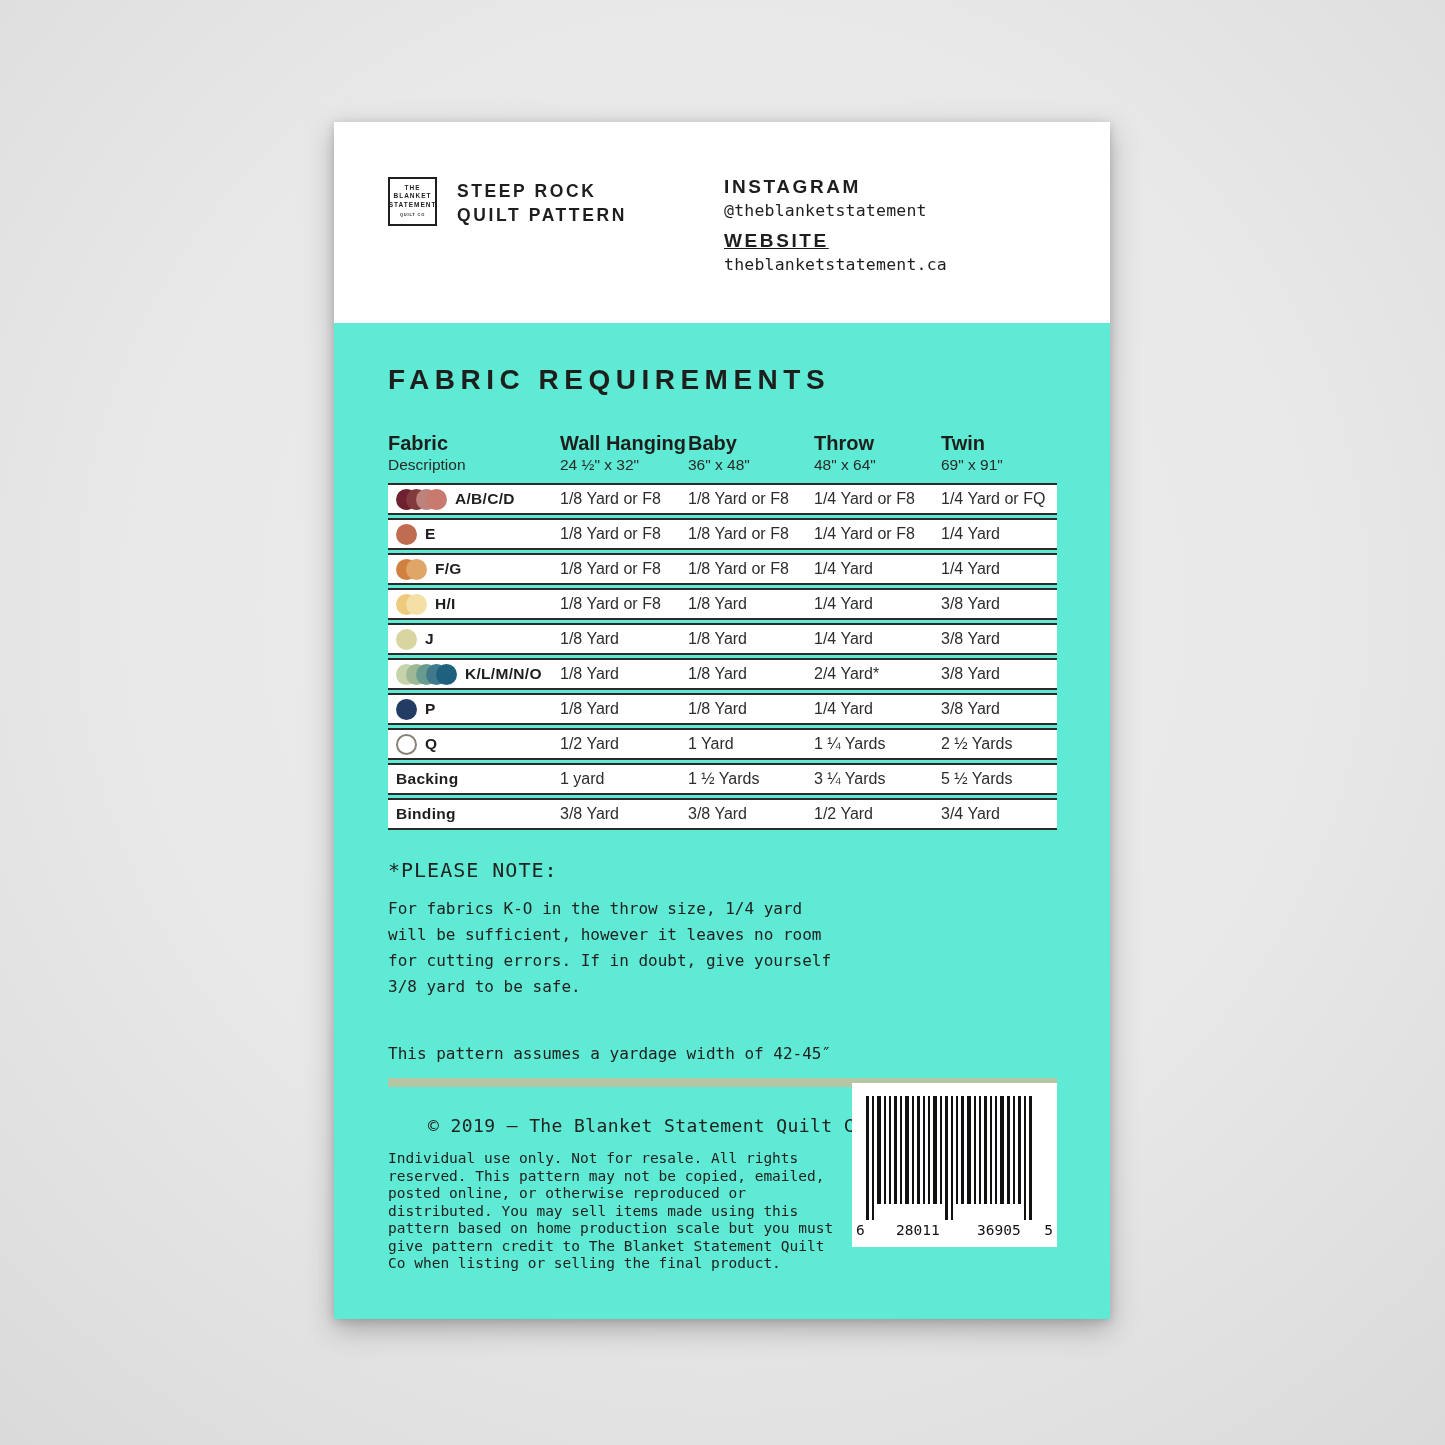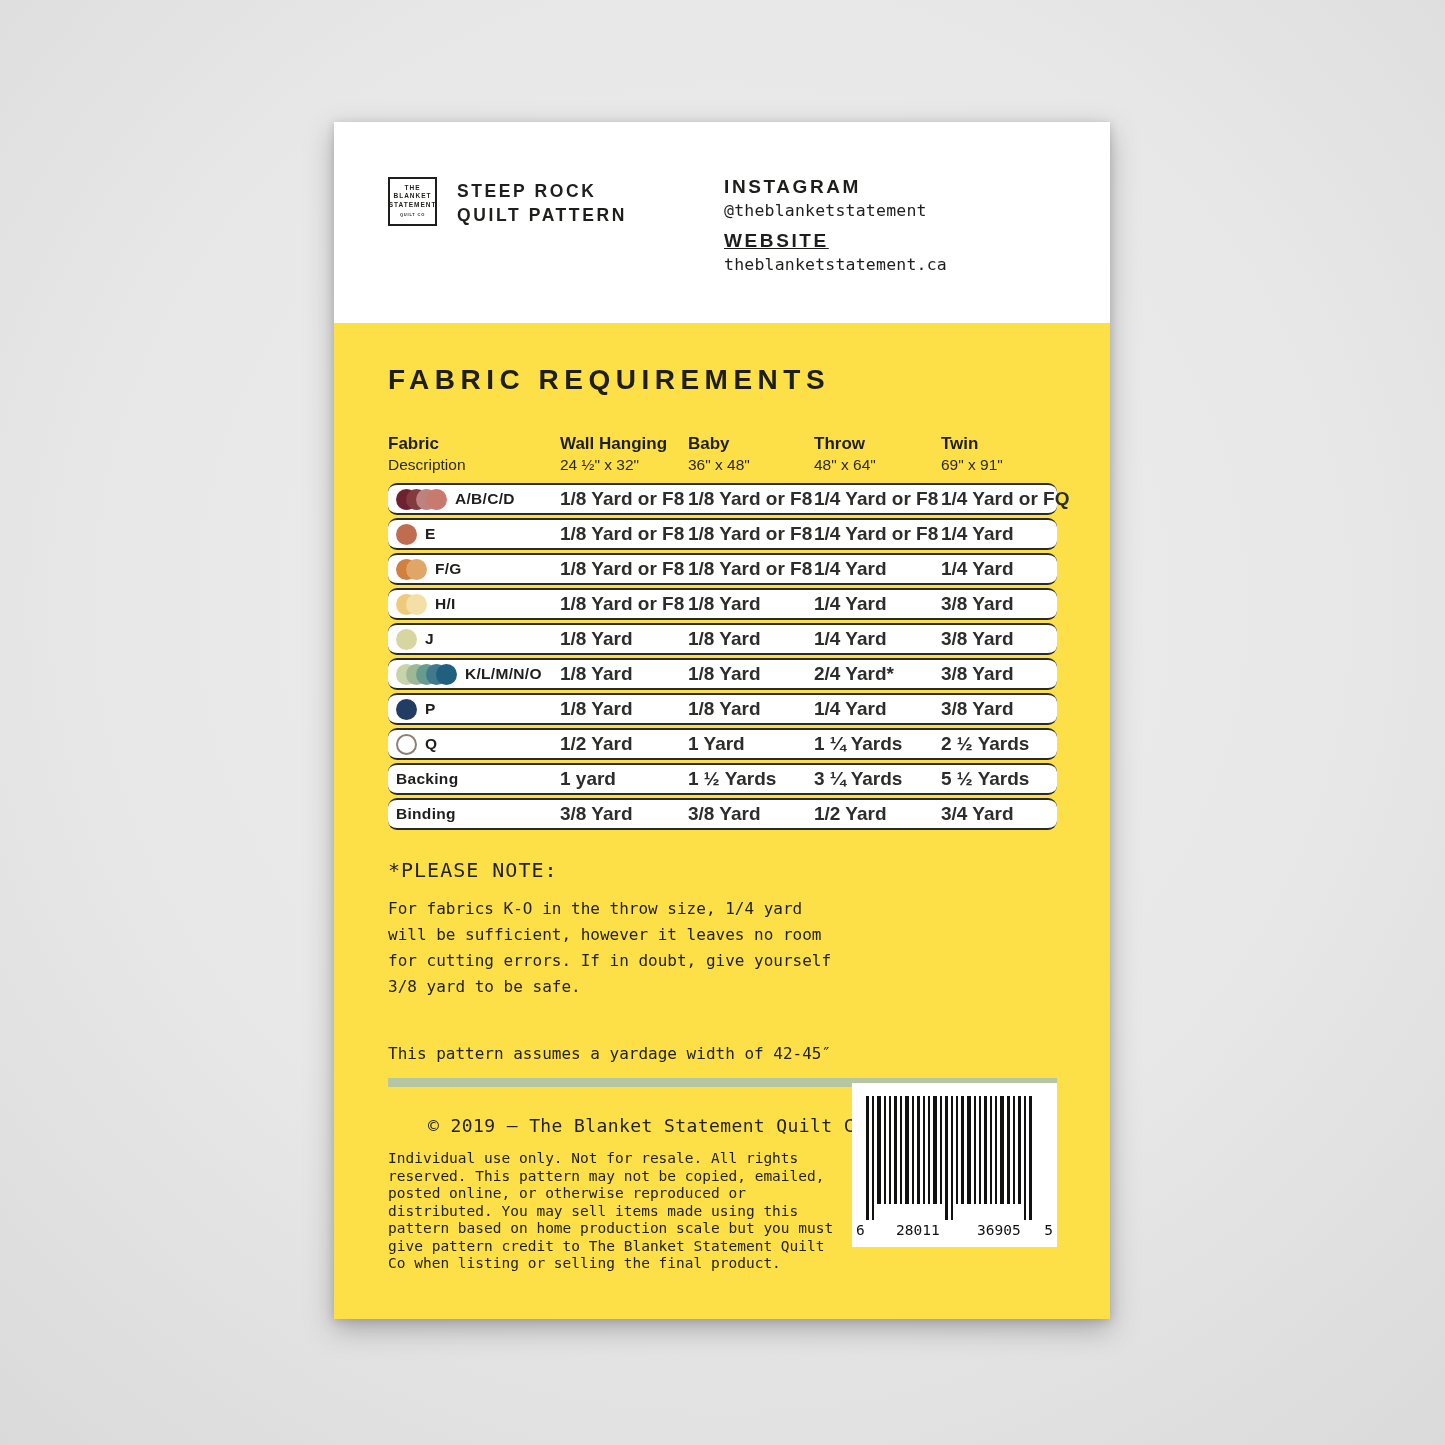--- a/index.html
+++ b/index.html
@@ -26,51 +26,50 @@
   .logo-line.tiny{font-size:4px;letter-spacing:0.8px;margin-top:1.5px;}
   .title-block{position:absolute;left:123px;top:57px;}
   .title-line{font-size:17.5px;font-weight:700;letter-spacing:2.6px;line-height:24px;white-space:nowrap;}
   .contact-block{position:absolute;left:390px;top:57px;}
   .contact-label{font-size:19px;font-weight:700;letter-spacing:2.6px;line-height:16px;}
   .contact-value{font-family:"DejaVu Sans Mono", monospace;font-size:16.5px;line-height:18px;margin-top:7px;letter-spacing:0.2px;}
   .contact-label.second{margin-top:13px;text-decoration:underline;}
   
   .card-body{
     position:absolute;left:0;top:201px;right:0;bottom:0;
-    background:#fde047;
+    background:#5eead4;
     padding:42px 53px 0 54px;box-sizing:border-box;
   }
   h1.section-title{
     margin:0;font-size:28px;font-weight:700;letter-spacing:5.5px;line-height:30px;
     color:#1e1e1c;white-space:nowrap;
   }
   .thead{
     display:grid;grid-template-columns:172px 128px 126px 127px 116px;
     margin-top:38px;
   }
-  .th-label{font-size:17px;font-weight:700;line-height:21px;}
+  .th-label{font-size:20px;font-weight:700;line-height:21px;}
   .th-sub{font-size:15.5px;font-weight:400;line-height:21px;color:#2a2a28;}
   .trows{margin-top:8px;}
   .trow{
     display:grid;grid-template-columns:172px 128px 126px 127px 116px;
     align-items:center;
     background:#ffffff;height:32px;box-sizing:border-box;
     border-top:2px solid #2b2b29;border-bottom:2px solid #2b2b29;
     margin-bottom:3px;
-    border-radius:9px;
   }
   .label-cell{display:flex;align-items:center;padding-left:8px;}
   .swatches{display:flex;align-items:center;}
   .swatch{
     width:21px;height:21px;border-radius:50%;flex:0 0 auto;display:inline-block;
   }
   .swatch + .swatch{margin-left:-11px;}
   .swatches:not(:empty){margin-right:8px;}
   .flabel{font-size:15.5px;font-weight:700;white-space:nowrap;letter-spacing:0.3px;}
-  .cell.val{font-size:19px;color:#2d2d2b;white-space:nowrap;font-weight:bold;}
+  .cell.val{font-size:16px;color:#2d2d2b;white-space:nowrap;}
   
   .note{margin-top:28px;font-family:"DejaVu Sans Mono", monospace;}
   .note-heading{font-size:20px;letter-spacing:1px;color:#222220;}
   .note-body{margin:14px 0 0 0;font-size:16px;line-height:26px;white-space:pre-line;color:#222220;}
   .note-assumption{margin:44px 0 0 0;font-size:16px;line-height:20px;color:#222220;}
   
   .divider{margin-top:14px;width:669px;height:9px;background:#b4c7a2;}
   .copyright{margin-top:28px;font-family:"DejaVu Sans Mono", monospace;font-size:18px;letter-spacing:0.4px;color:#222220;margin-left:40px;}
   .legal{margin:14px 0 0 0;width:450px;font-family:"DejaVu Sans Mono", monospace;font-size:14.5px;line-height:17.5px;white-space:pre-line;color:#222220;}
   

